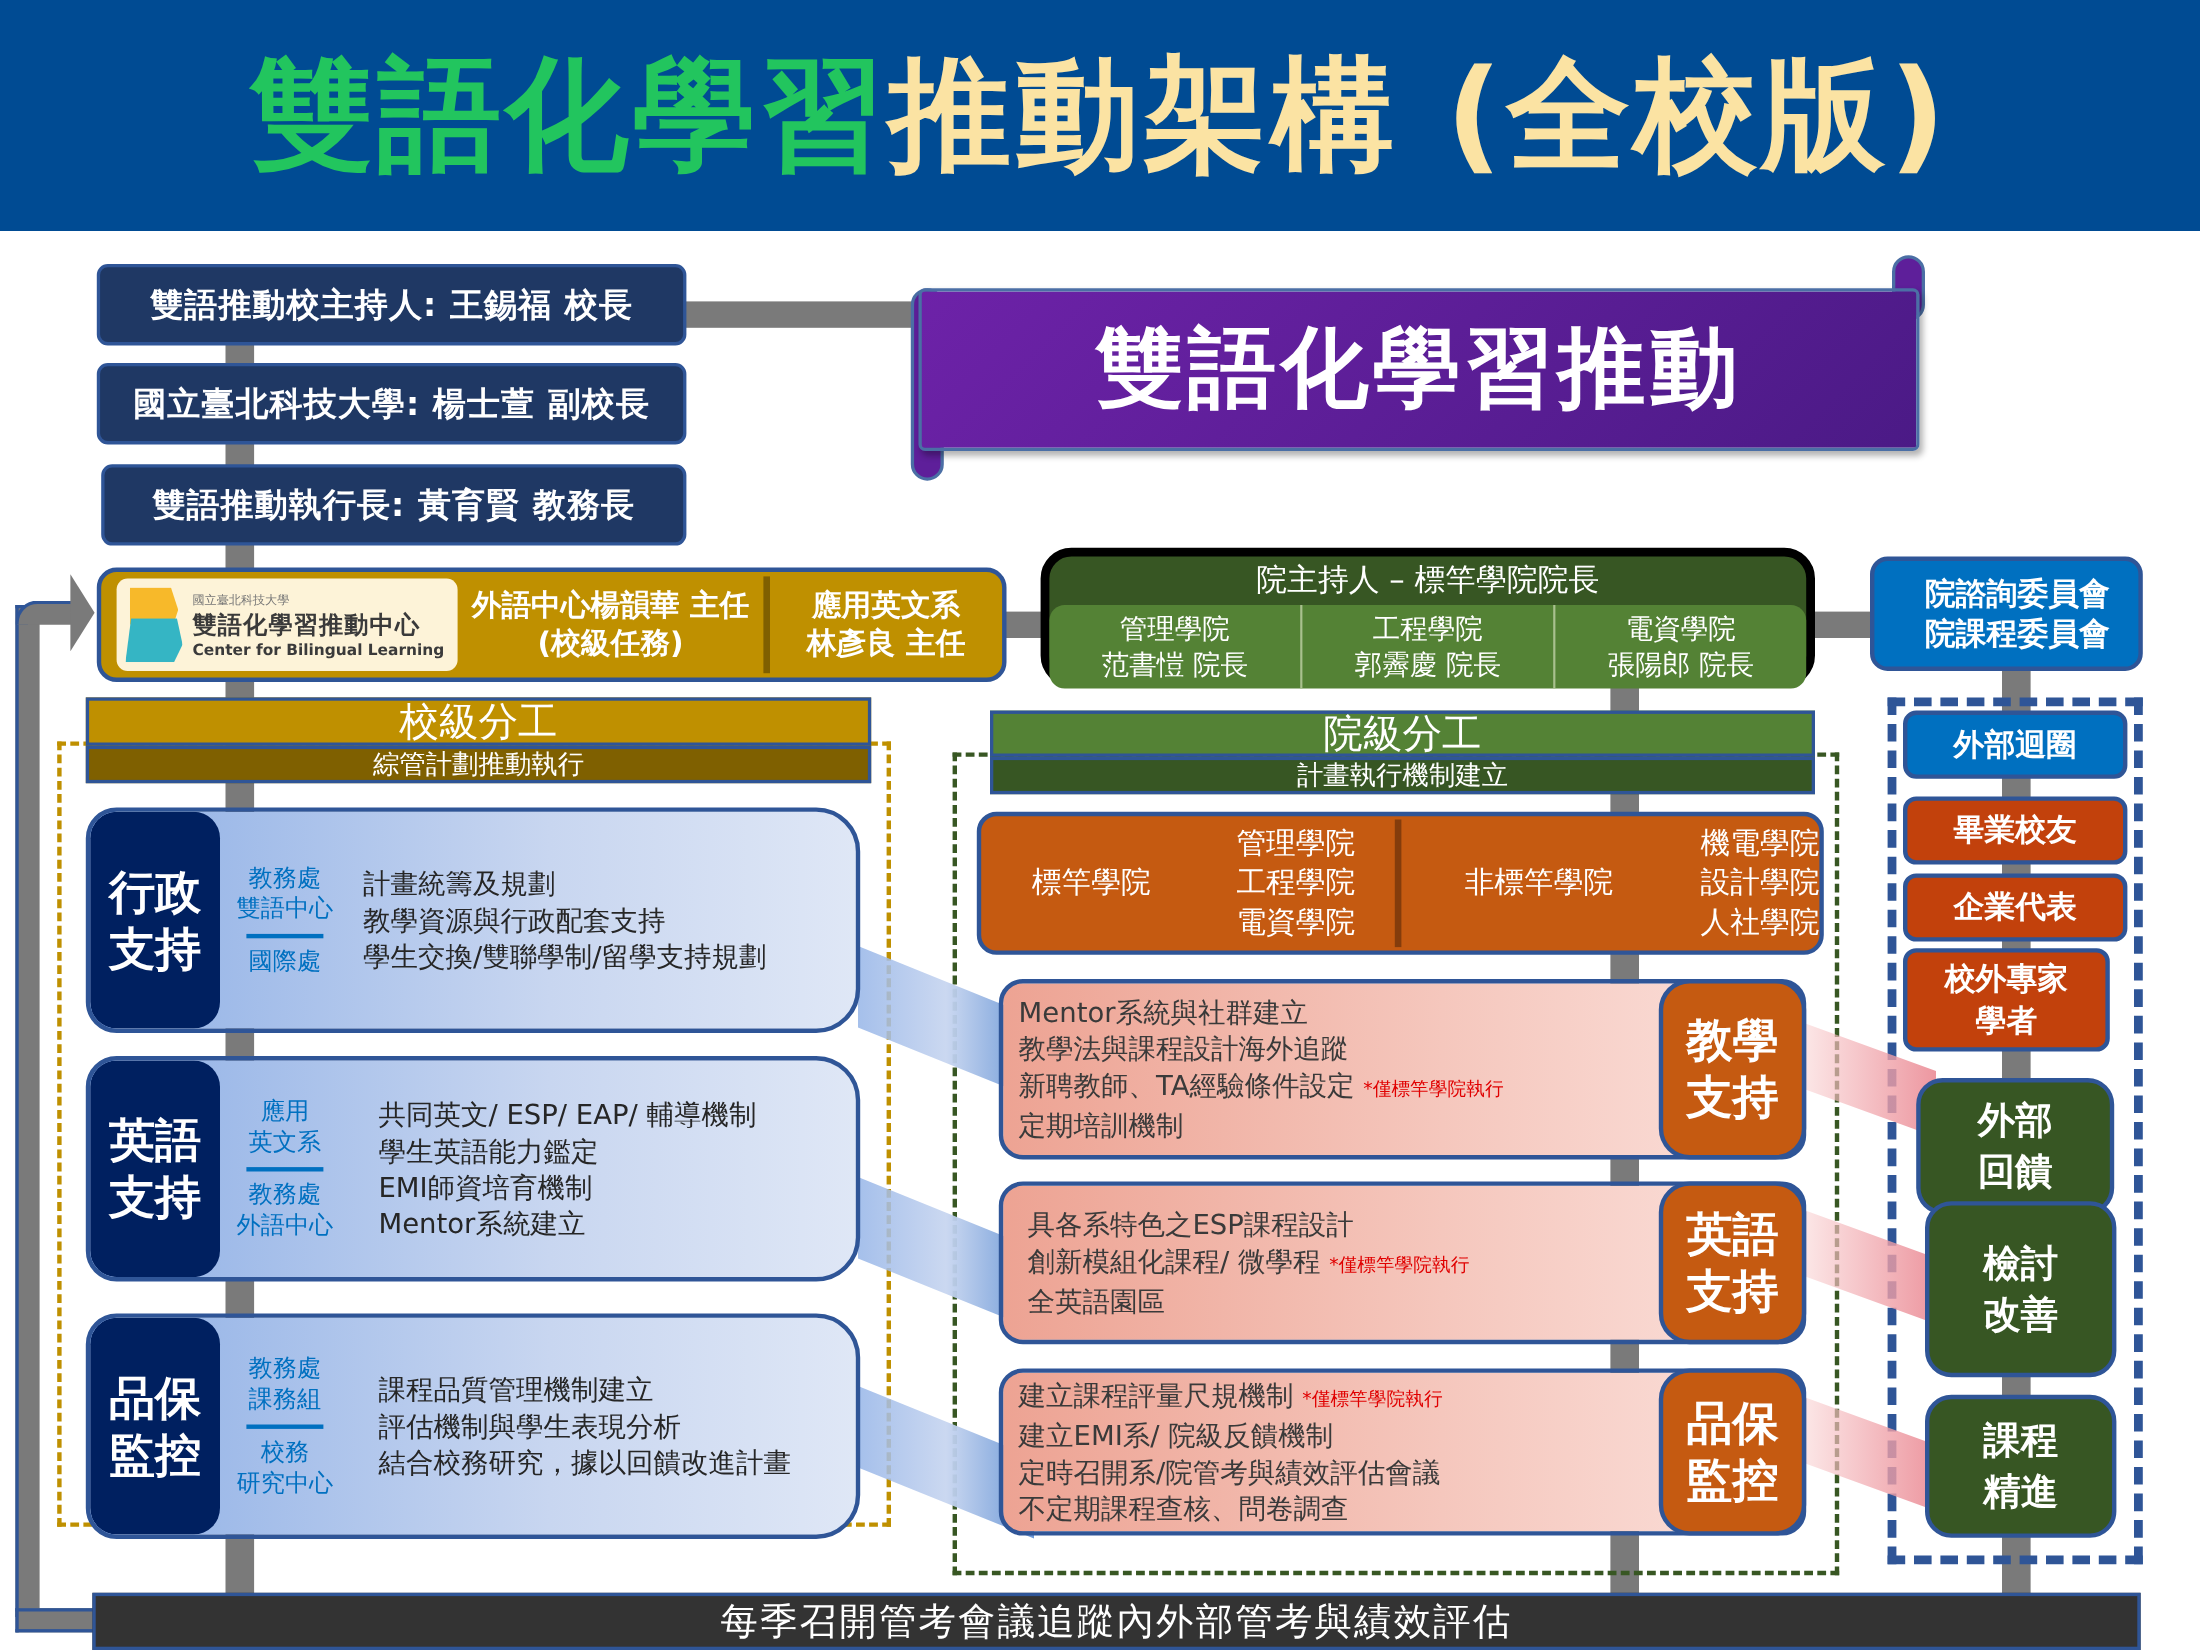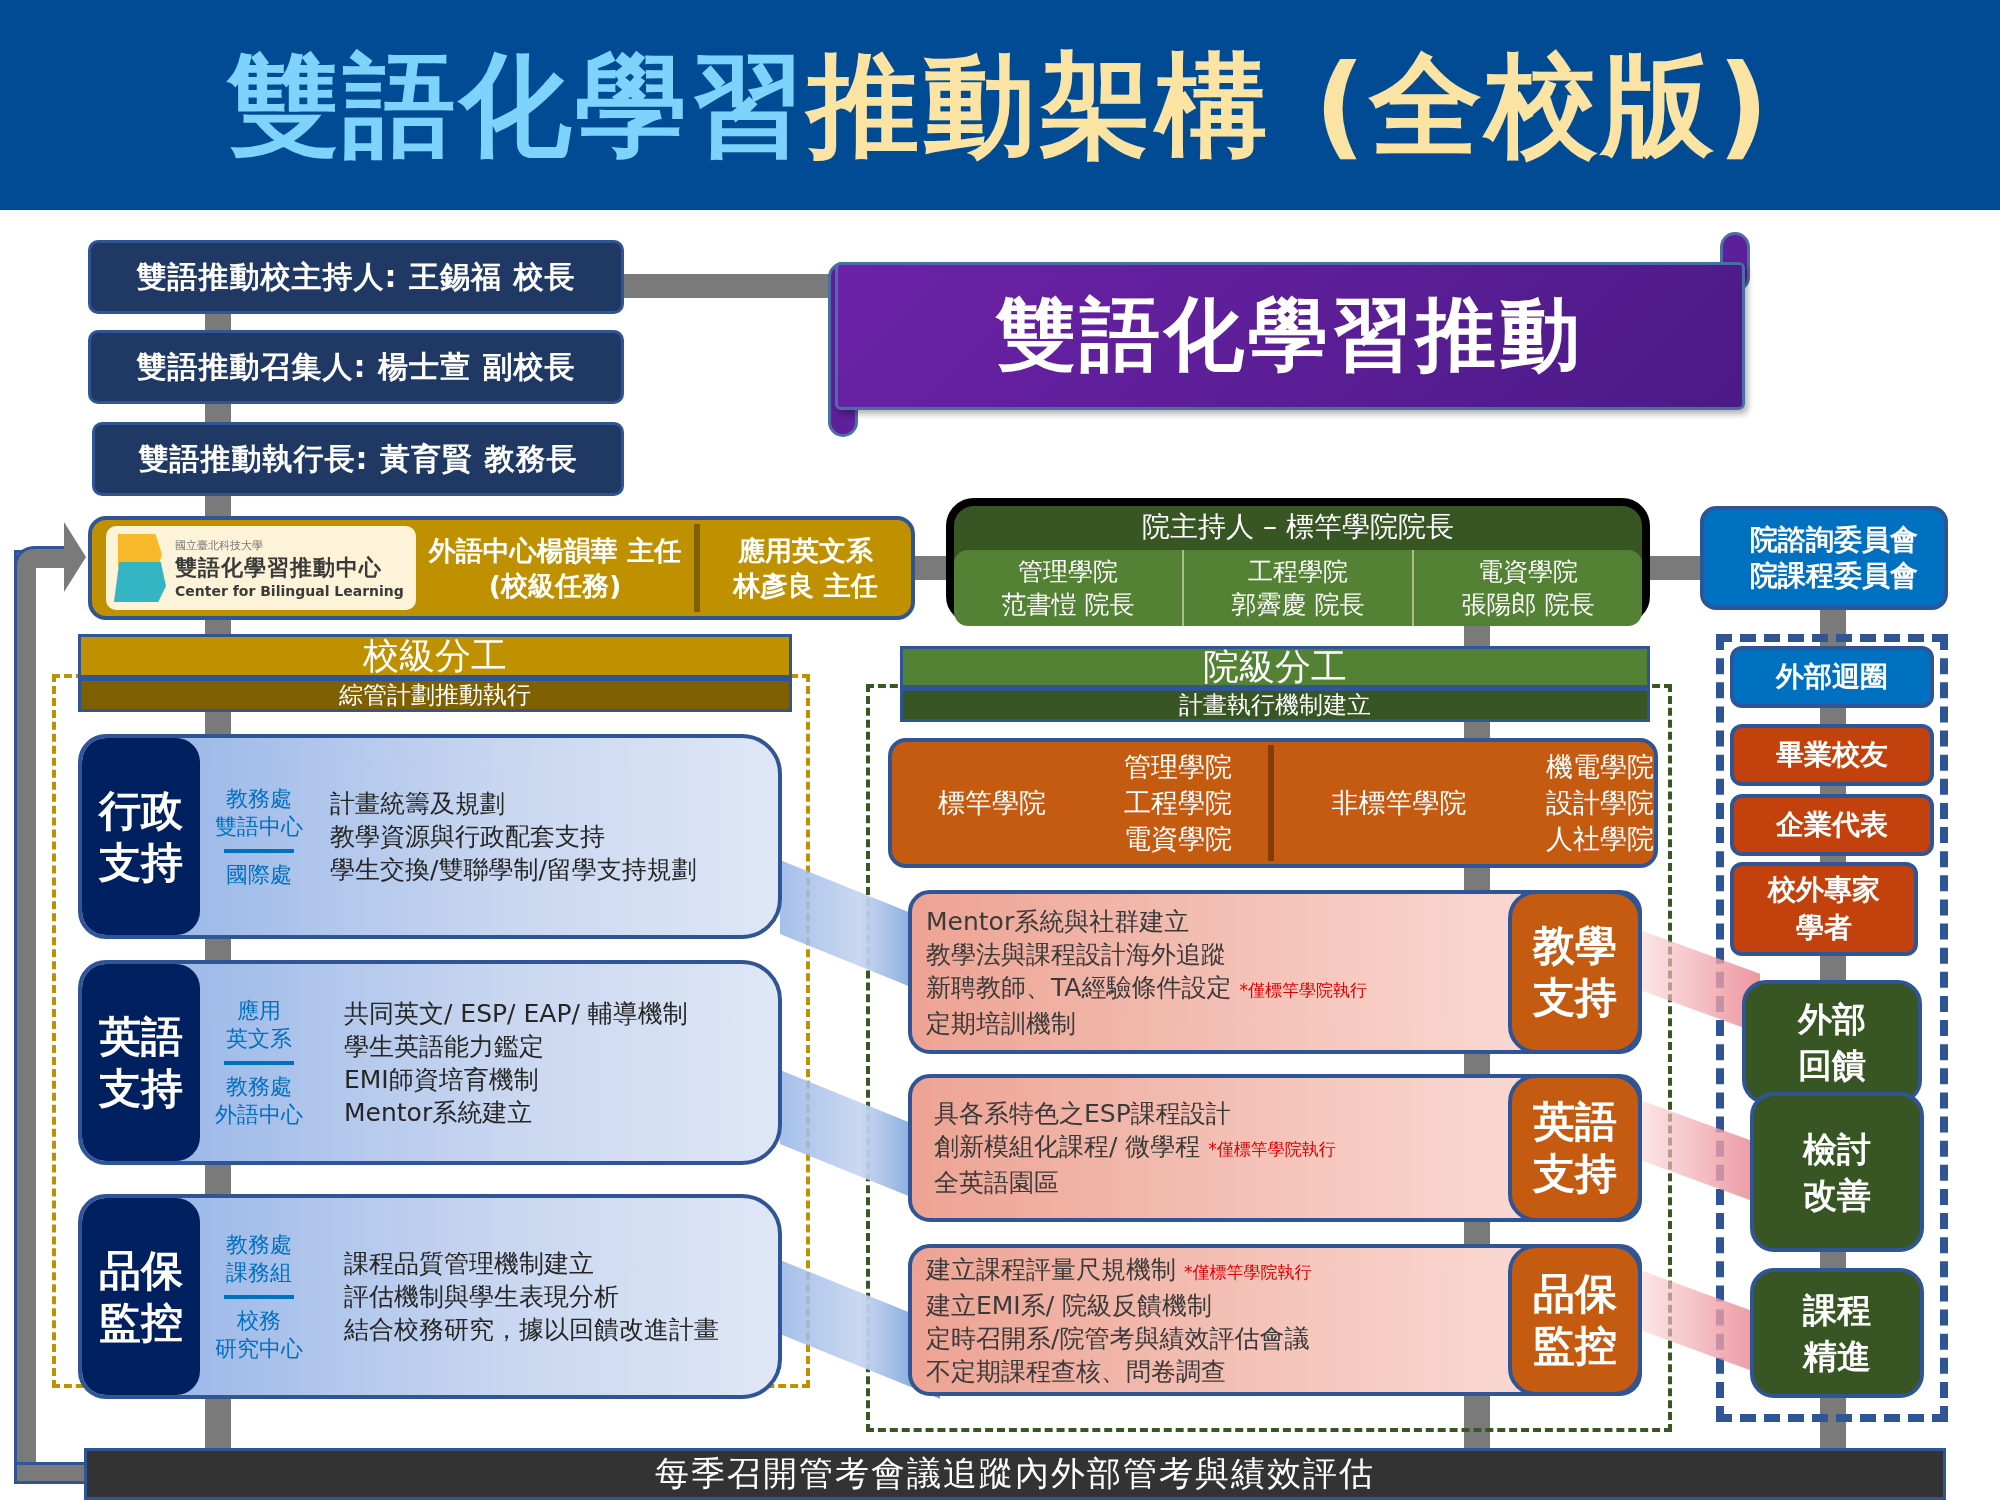--- a/index.html
+++ b/index.html
@@ -3,21 +3,21 @@
 <meta charset="utf-8">
 <style>
   * { box-sizing: border-box; margin: 0; padding: 0; }
   html, body { width: 2000px; height: 1500px; overflow: hidden; background: #ffffff; }
   body { position: relative; font-family: "DejaVu Sans", "Liberation Sans", sans-serif; color: #222; }
   .abs { position: absolute; }
 
   
   .header { left:0; top:0; width:2000px; height:210px; background:#004b93; display:flex; align-items:center; justify-content:center; }
   .header h1 { font-size:112px; font-weight:bold; letter-spacing:4px; line-height:1; }
-  .header .w { color:#7dd3fc; }
+  .header .w { color:#22c55e; }
   .header .y { color:#fbe3a3; }
 
   
   .bar { background:#7a7a7a; position:absolute; }
 
   
   .leader { background:#1f3864; border:3px solid #2f5597; border-radius:10px; color:#fff; font-size:30px; font-weight:bold; display:flex; align-items:center; justify-content:center; letter-spacing:1px; }
 
   
   .scroll { left:835px; top:262px; width:910px; height:148px; background:linear-gradient(135deg,#6d22a8,#4b1a86); border:3px solid #4b6fa5; border-radius:6px; color:#fff; display:flex; align-items:center; justify-content:center; font-size:80px; font-weight:bold; letter-spacing:4px; box-shadow: 3px 4px 6px rgba(0,0,0,0.3); }
@@ -107,21 +107,21 @@
 <div class="bar" style="left:1464px;top:620px;width:26px;height:830px;"></div>
 <div class="bar" style="left:1820px;top:600px;width:26px;height:850px;"></div>
 <div class="bar" style="left:620px;top:274px;width:220px;height:24px;"></div>
 <div class="bar" style="left:912px;top:556px;width:40px;height:24px;"></div>
 <div class="bar" style="left:1646px;top:556px;width:56px;height:24px;"></div>
 
 <div class="abs leader" style="left:88px;top:240px;width:536px;height:74px;">
     <span>雙語推動校主持人: 王錫福 校長</span>
   </div>
 <div class="abs leader" style="left:88px;top:330px;width:536px;height:74px;">
-    <span>雙語推動召集人: 楊士萱 副校長</span>
+    <span>國立臺北科技大學: 楊士萱 副校長</span>
   </div>
 <div class="abs leader" style="left:92px;top:422px;width:532px;height:74px;">
     <span>雙語推動執行長: 黃育賢 教務長</span>
   </div>
 
 <div class="abs scroll-curl-l"></div>
 <div class="abs scroll-curl-r"></div>
 <div class="abs scroll">
     <span>雙語化學習推動</span>
   </div>

